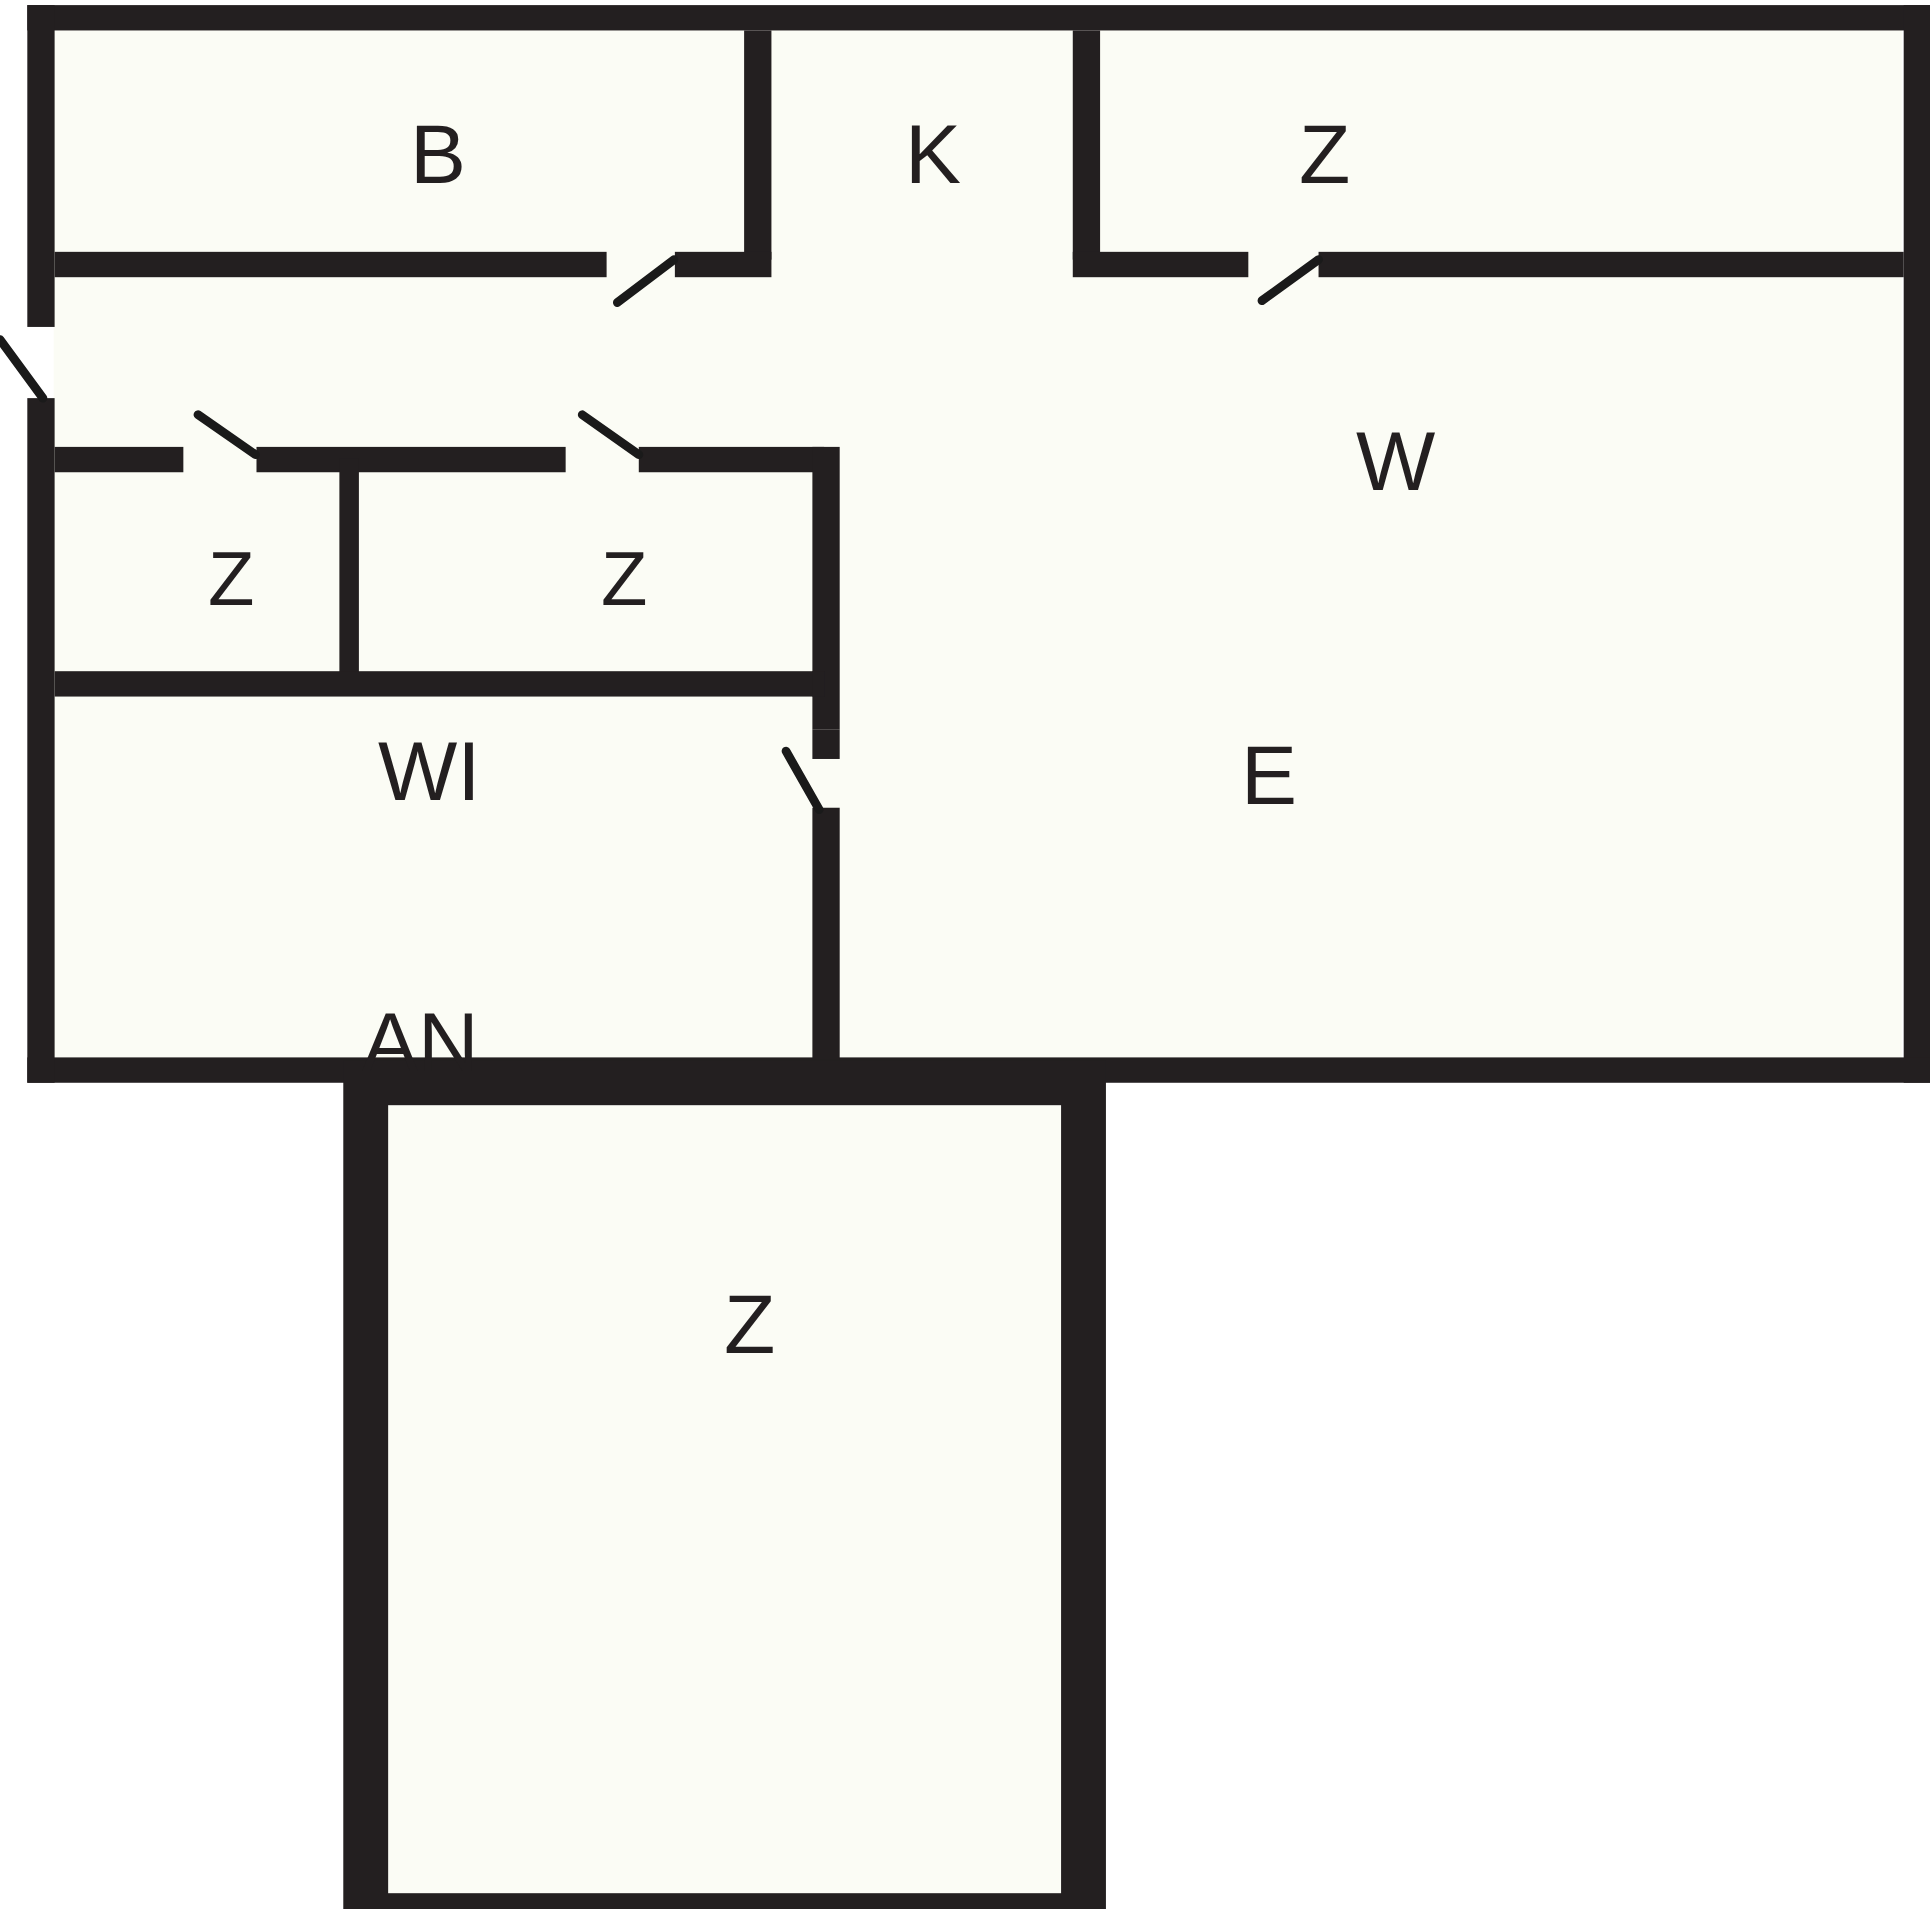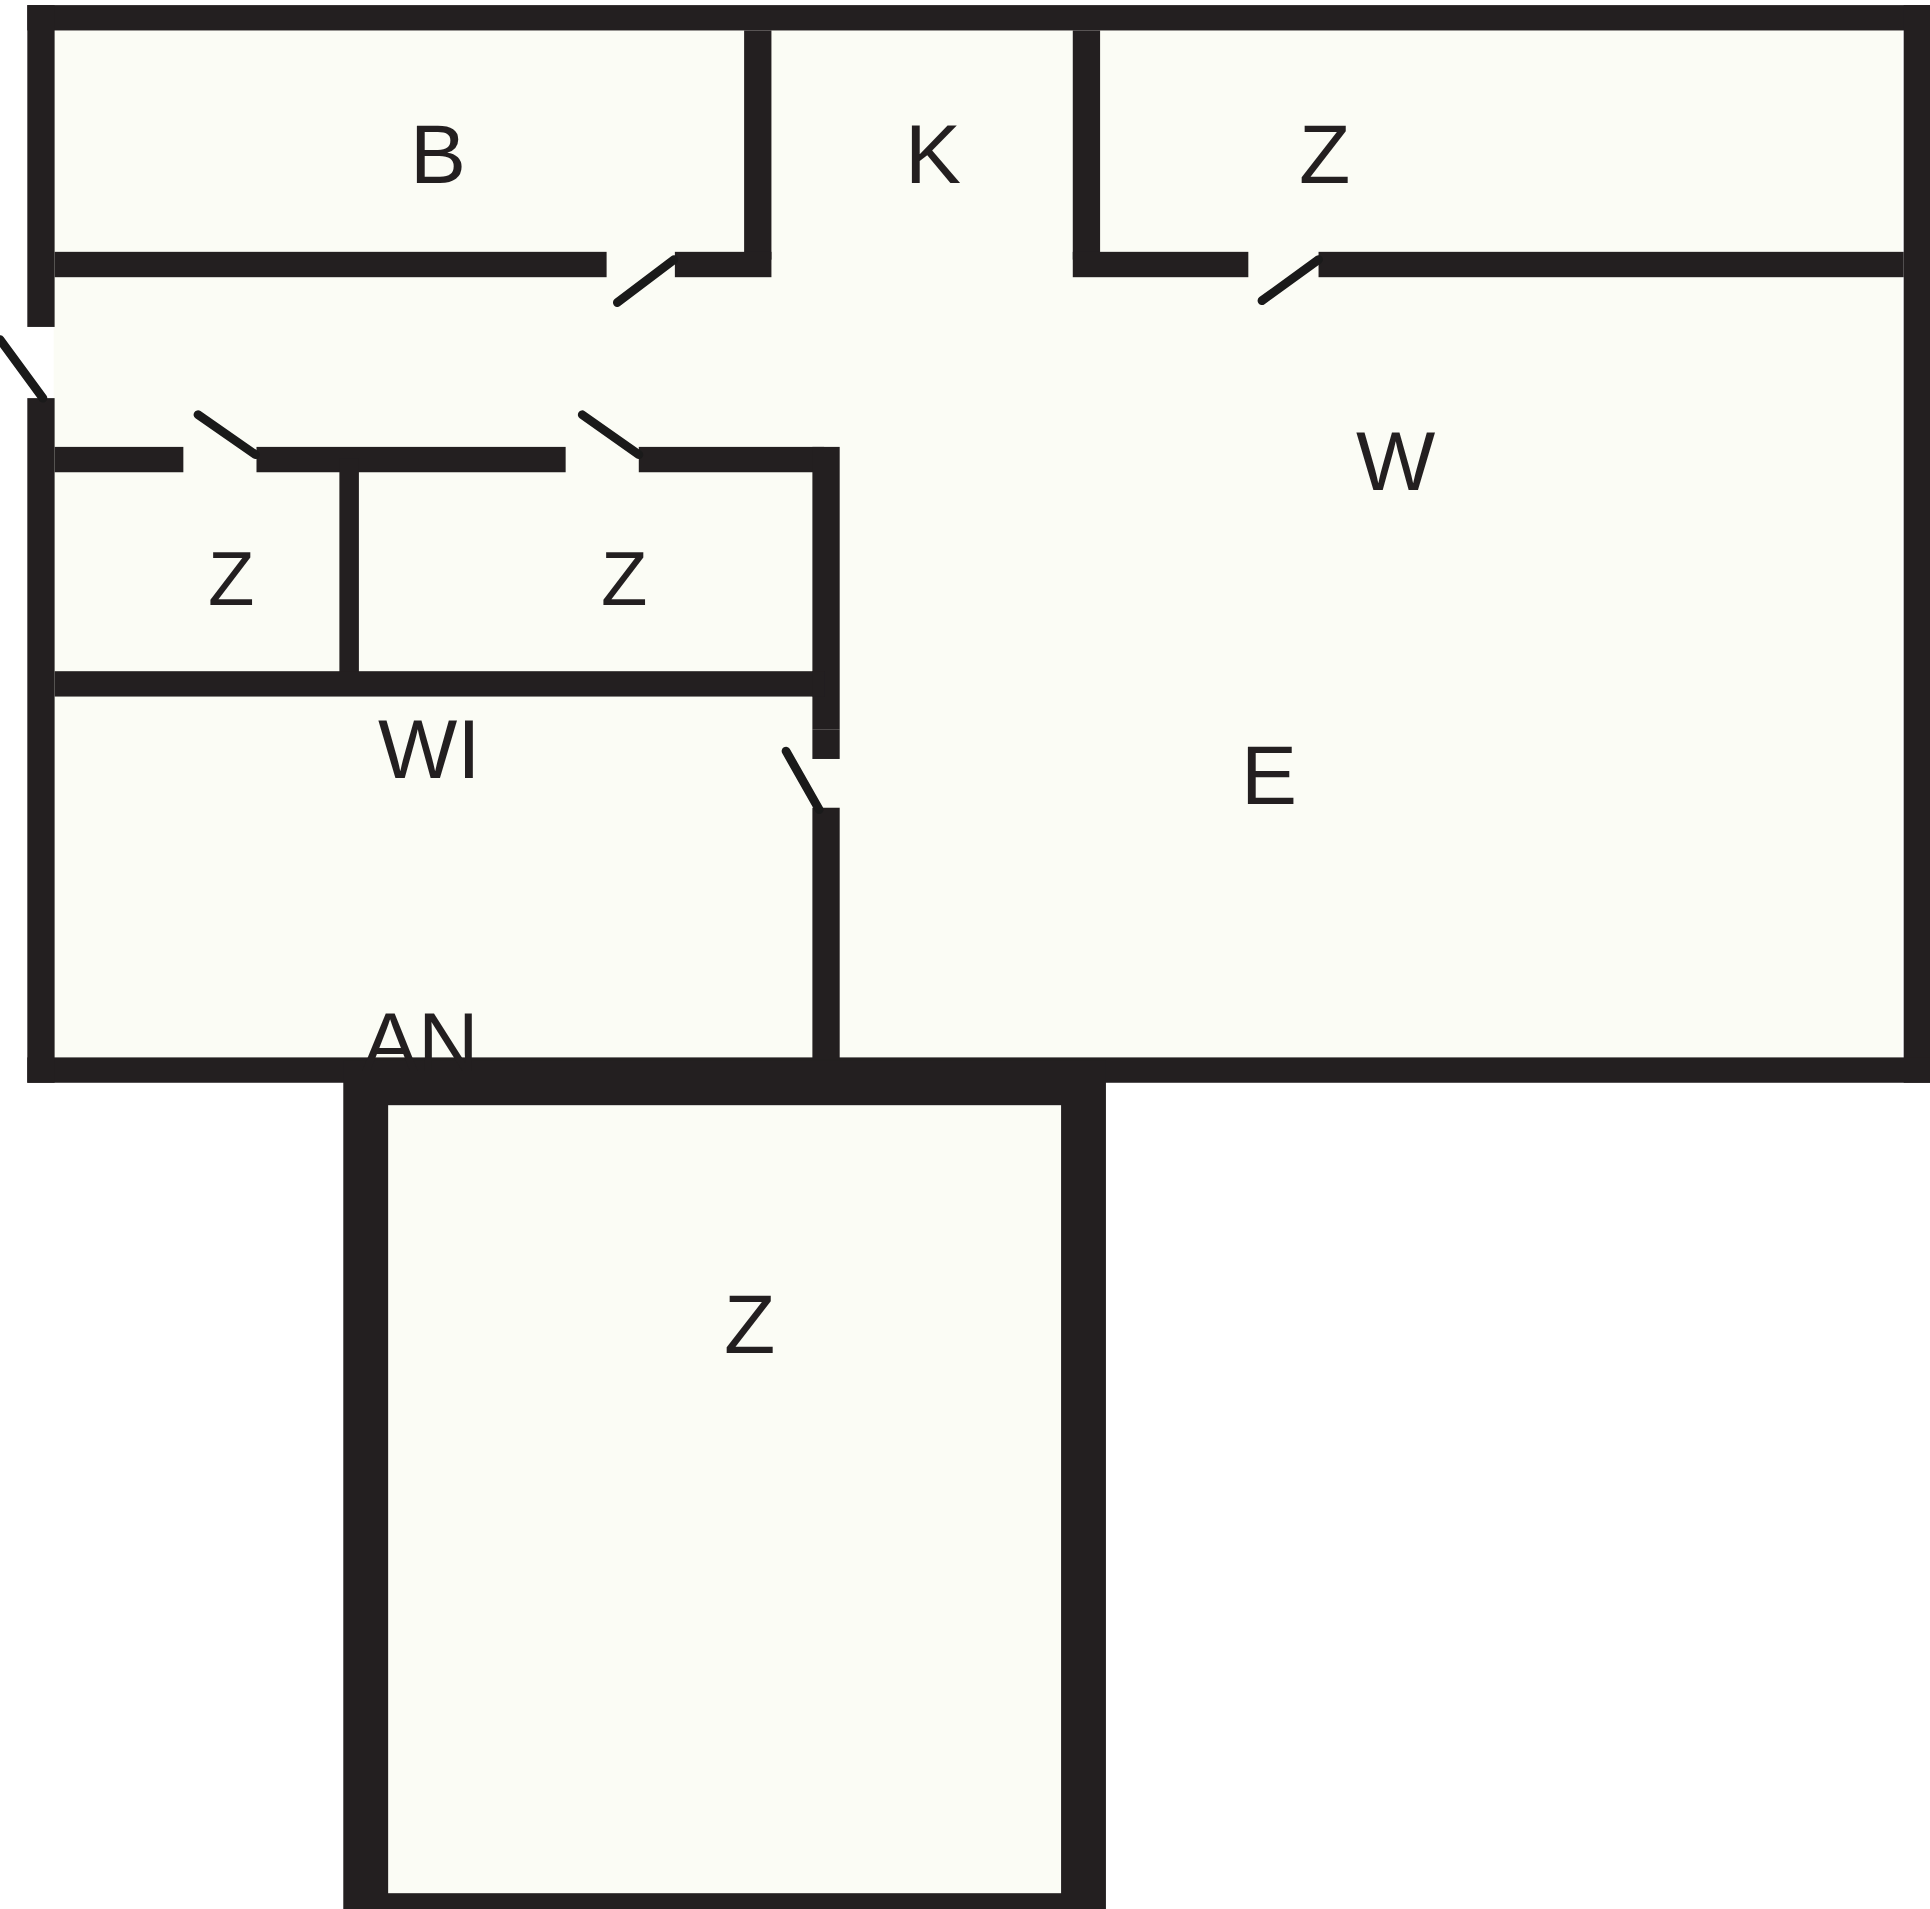--- a/index.html
+++ b/index.html
@@ -130,21 +130,21 @@
   <div class="room-label lbl-lg" style="left:905px; top:112px;">K</div>
 
   <div class="room-label lbl-lg" style="left:1299px; top:112px;">Z</div>
 
   <div class="room-label lbl-lg" style="left:1356px; top:419px;">W</div>
 
   <div class="room-label lbl-md" style="left:208px; top:541px;">Z</div>
 
   <div class="room-label lbl-md" style="left:601px; top:541px;">Z</div>
 
-  <div class="room-label lbl-lg" style="left:378px; top:707px;">WI</div>
+  <div class="room-label lbl-lg" style="left:378px; top:729px;">WI</div>
 
   <div class="room-label lbl-lg" style="left:1241px; top:733px;">E</div>
 
   <div class="room-label lbl-an" style="left:362px; top:1000px;">AN</div>
 
   <div class="room-label lbl-lg" style="left:724px; top:1282px;">Z</div>
 
 </div>
 
 

